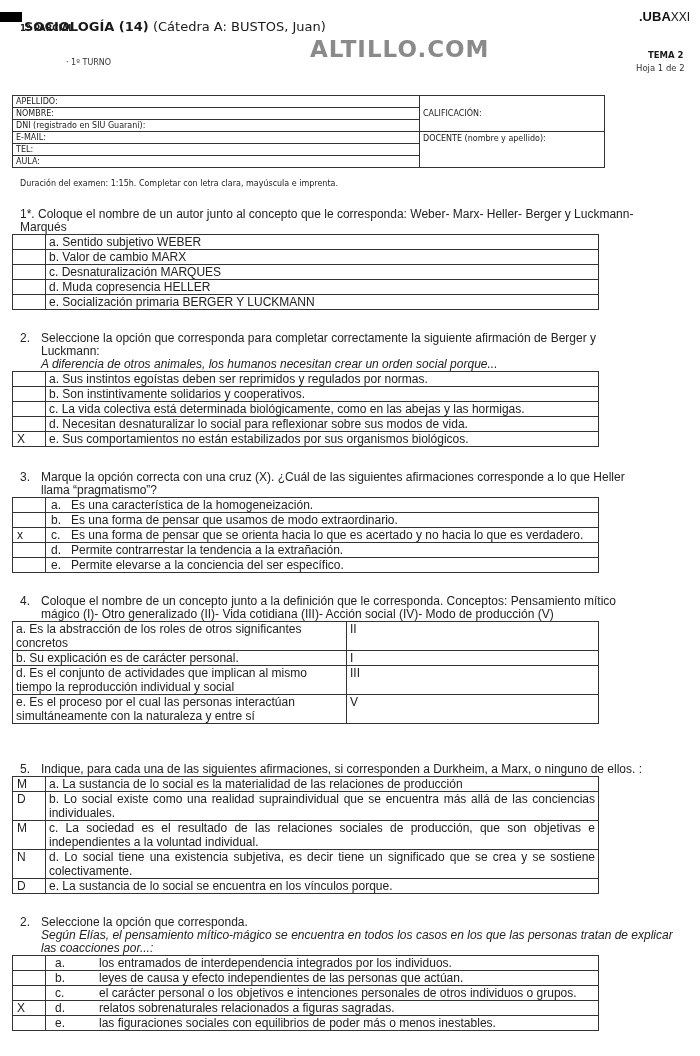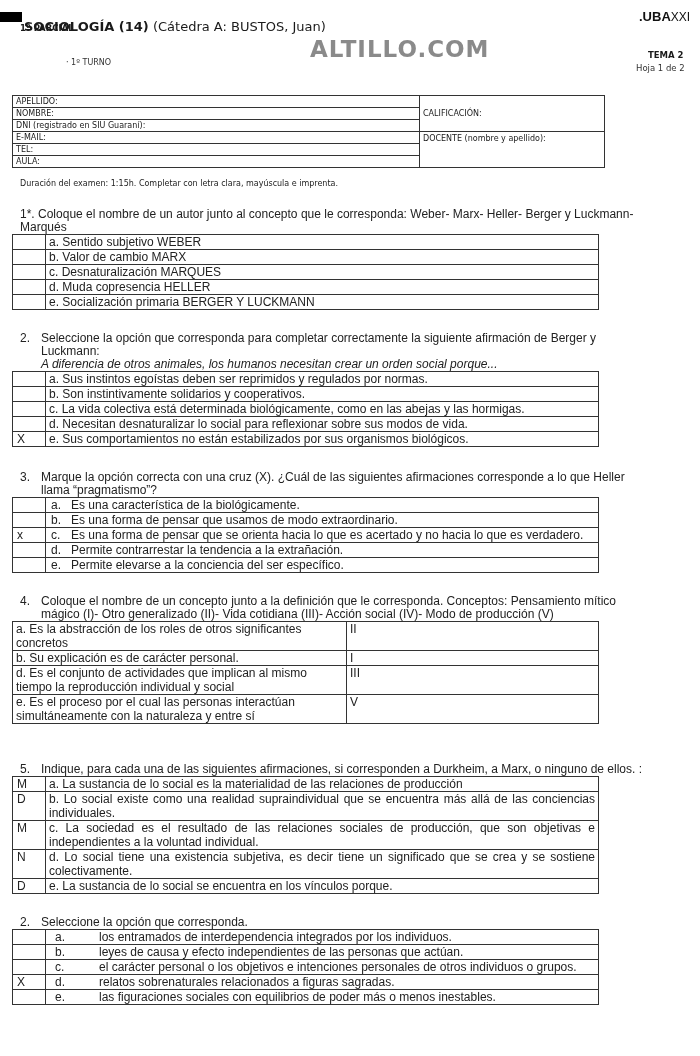--- a/index.html
+++ b/index.html
@@ -144,21 +144,21 @@
 <div class="q" style="top:471px;left:0;">
   <div style="margin-left:20px;">
     <span style="display:inline-block;width:21px;">3.</span><span>Marque la opción correcta con una cruz (X). ¿Cuál de las siguientes afirmaciones corresponde a lo que Heller</span>
   </div>
   <div style="margin-left:41px;">llama “pragmatismo”?</div>
   <table class="qt">
     <tbody>
         <tr>
           <td class="mark"></td>
           <td class="letter" style="border-right:none;width:14px;padding-left:5px;">a.</td>
-          <td style="border-left:none;">Es una característica de la biológicamente.</td>
+          <td style="border-left:none;">Es una característica de la homogeneización.</td>
         </tr>
     <tr>
           <td class="mark"></td>
           <td class="letter" style="border-right:none;width:14px;padding-left:5px;">b.</td>
           <td style="border-left:none;">Es una forma de pensar que usamos de modo extraordinario.</td>
         </tr>
     <tr>
           <td class="mark">x</td>
           <td class="letter" style="border-right:none;width:14px;padding-left:5px;">c.</td>
           <td style="border-left:none;">Es una forma de pensar que se orienta hacia lo que es acertado y no hacia lo que es verdadero.</td>
@@ -231,20 +231,21 @@
           <td class="just">e. La sustancia de lo social se encuentra en los vínculos porque.</td>
         </tr>
   </tbody>
     </table>
 </div>
 
 <div class="q" style="top:916px;left:0;">
   <div style="margin-left:20px;">
     <span style="display:inline-block;width:21px;">2.</span><span>Seleccione la  opción que corresponda.</span>
   </div>
+  <div style="margin-left:41px;font-style:italic;width:640px;">Según Elías, el pensamiento mítico-mágico se encuentra en todos los casos en los que las personas tratan de explicar las coacciones por...:</div>
   <table class="qt">
     <tbody>
         <tr>
           <td class="mark"></td>
           <td class="letter" style="border-right:none;width:38px;padding-left:9px;">a.</td>
           <td style="border-left:none;">los entramados de interdependencia integrados por los individuos.</td>
         </tr>
     <tr>
           <td class="mark"></td>
           <td class="letter" style="border-right:none;width:38px;padding-left:9px;">b.</td>

